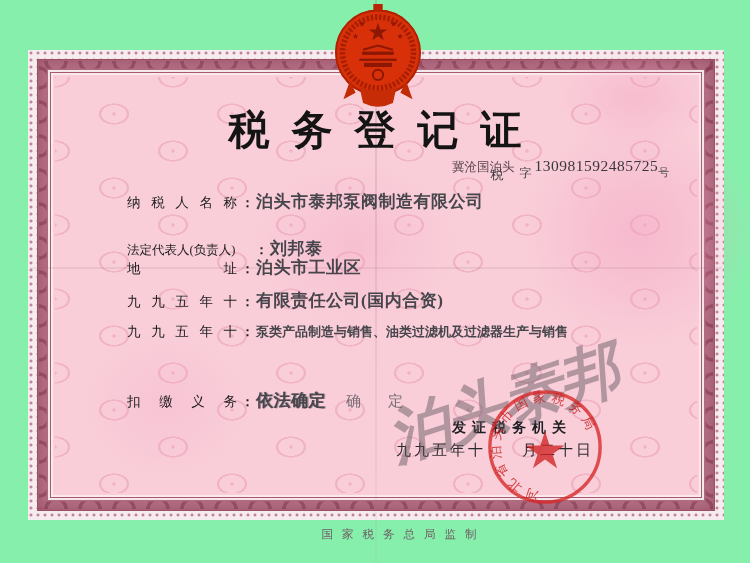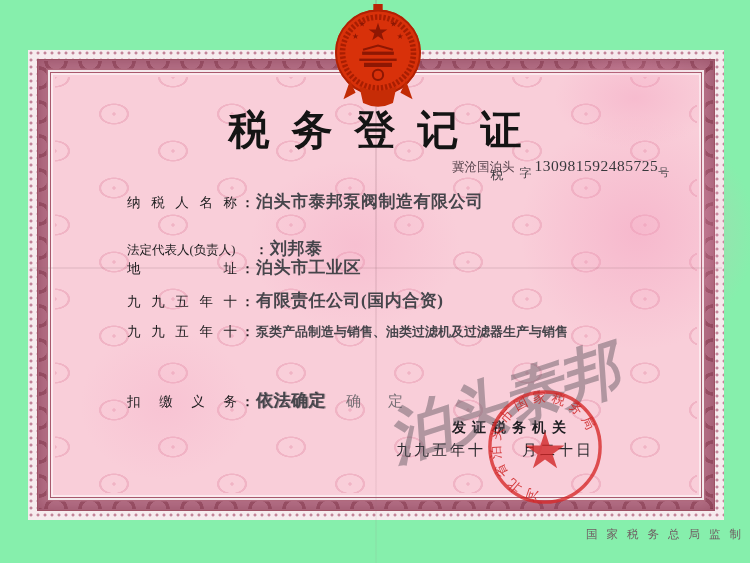--- a/index.html
+++ b/index.html
@@ -65,21 +65,21 @@
   .ghost{font-size:15px;color:#5f5e63;opacity:.85;letter-spacing:6px;margin-left:20px;}
   .r0{top:190px}.r1{top:237px}.r2{top:256px}.r3{top:289px}.r4{top:322px}.r5{top:355px}.r6{top:389px}
   .issuer{position:absolute;left:452px;top:419px;font-weight:bold;font-size:14px;
           letter-spacing:6px;color:#1e1e22;z-index:5;}
   .dateline{position:absolute;left:396px;top:441px;font-size:15px;letter-spacing:3px;color:#2a2a2e;z-index:5;}
   .script-mark{position:absolute;left:390px;top:398px;font-size:62px;font-weight:bold;font-style:italic;
           color:rgba(88,82,90,.45);letter-spacing:-3px;transform:rotate(-18deg);
           transform-origin:0 50%;z-index:6;white-space:nowrap;}
   .seal{position:absolute;left:484px;top:386px;width:122px;height:122px;z-index:7;opacity:.92;}
   .emblem{position:absolute;left:331px;top:4px;width:94px;height:112px;z-index:8;}
-  .footer{position:absolute;left:0;right:0;top:527px;text-align:right;
+  .footer{position:absolute;left:0;right:0;top:527px;text-align:center;
           font-size:11.5px;letter-spacing:9px;text-indent:9px;color:#6f5d62;margin-left:48px;}
 </style>
 </head>
 <body>
 
 <div class="page">
 
   <div class="frame">
     <div class="lace"></div>
     <div class="band"></div>

